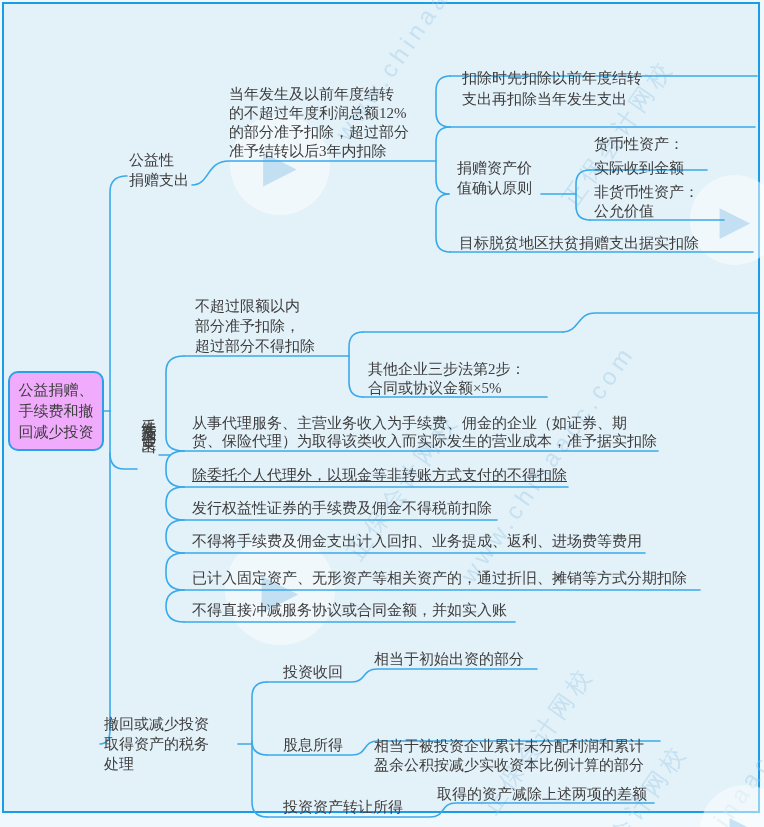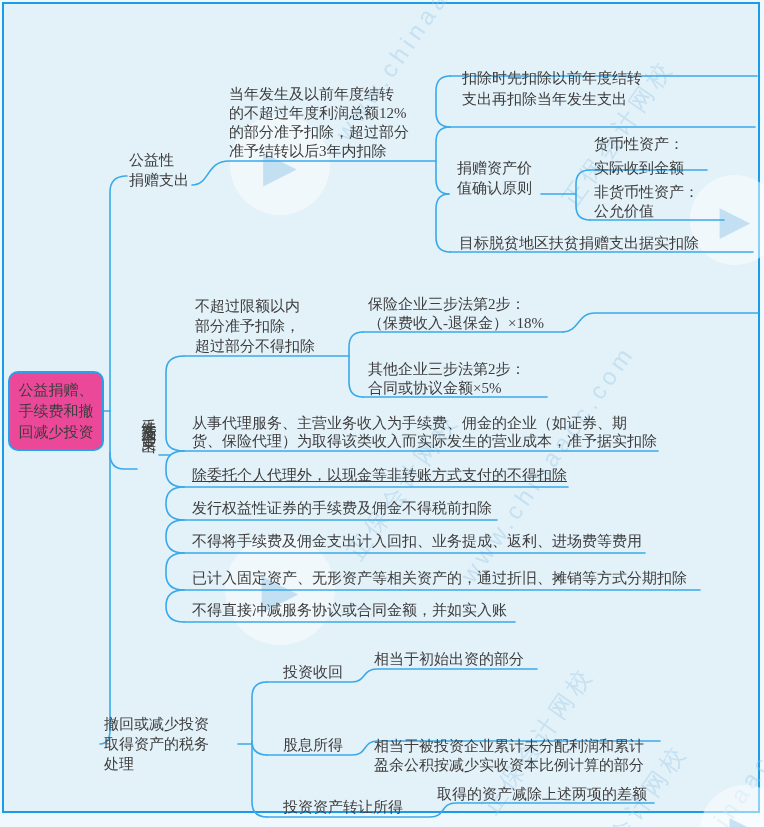--- a/index.html
+++ b/index.html
@@ -5,21 +5,21 @@
   html,body{margin:0;padding:0;}
   .stage{position:relative;width:764px;height:827px;background:#eef8fd;overflow:hidden;
          font-family:"Liberation Serif","DejaVu Serif",serif;color:#3d3d3d;}
   .frame{position:absolute;left:2px;top:2px;width:754px;height:807px;
          border:2px solid #1a9ce8;background:#e3f1f9;z-index:0;}
   svg.lines{position:absolute;left:0;top:0;z-index:3;pointer-events:none;}
   .node{position:absolute;white-space:pre-line;font-size:15px;line-height:20px;
         z-index:4;width:max-content;}
   .vlabel{writing-mode:vertical-rl;text-orientation:upright;letter-spacing:3px;line-height:17px;}
   .rootbox{position:absolute;left:8px;top:371px;width:92px;height:76px;
-           border:2px solid #2aa0e8;border-radius:10px;background:#ec4899;
+           border:2px solid #2aa0e8;border-radius:10px;background:#f0abfc;
            display:flex;align-items:center;justify-content:center;
            font-size:15px;line-height:21px;white-space:pre-line;z-index:4;}
   .wm-text{position:absolute;transform-origin:0 0;transform:rotate(-55deg);
            font-size:24px;letter-spacing:5px;color:rgba(150,200,228,0.38);
            z-index:1;white-space:nowrap;font-family:"Liberation Sans",sans-serif;}
   .wm-c{position:absolute;border-radius:50%;background:rgba(255,255,255,0.5);
         z-index:1;display:flex;align-items:center;justify-content:center;
         color:rgba(165,208,236,0.6);font-family:"Liberation Sans",sans-serif;}
 </style>
 </head>
@@ -106,22 +106,20 @@
   <div class="node" style="left:594px;top:132px;line-height:24px;">货币性资产：
 实际收到金额</div>
   <div class="node" style="left:594px;top:183px;line-height:19px;">非货币性资产：
 公允价值</div>
   <div class="node" style="left:459px;top:233px;">目标脱贫地区扶贫捐赠支出据实扣除</div>
 
   <div class="node vlabel" style="left:140px;top:406px;">手续费及佣金支出</div>
   <div class="node" style="left:195px;top:296px;">不超过限额以内
 部分准予扣除，
 超过部分不得扣除</div>
-  <div class="node" style="left:368px;top:295px;line-height:19px;">保险企业三步法第2步：
-（保费收入-退保金）×18%</div>
   <div class="node" style="left:368px;top:360px;line-height:19px;">其他企业三步法第2步：
 合同或协议金额×5%</div>
   <div class="node" style="left:192px;top:414px;line-height:18px;">从事代理服务、主营业务收入为手续费、佣金的企业（如证券、期
 货、保险代理）为取得该类收入而实际发生的营业成本，准予据实扣除</div>
   <div class="node" style="left:192px;top:465px;text-decoration:underline;">除委托个人代理外，以现金等非转账方式支付的不得扣除</div>
   <div class="node" style="left:192px;top:498px;">发行权益性证券的手续费及佣金不得税前扣除</div>
   <div class="node" style="left:192px;top:531px;">不得将手续费及佣金支出计入回扣、业务提成、返利、进场费等费用</div>
   <div class="node" style="left:192px;top:568px;">已计入固定资产、无形资产等相关资产的，通过折旧、摊销等方式分期扣除</div>
   <div class="node" style="left:192px;top:600px;">不得直接冲减服务协议或合同金额，并如实入账</div>
 

